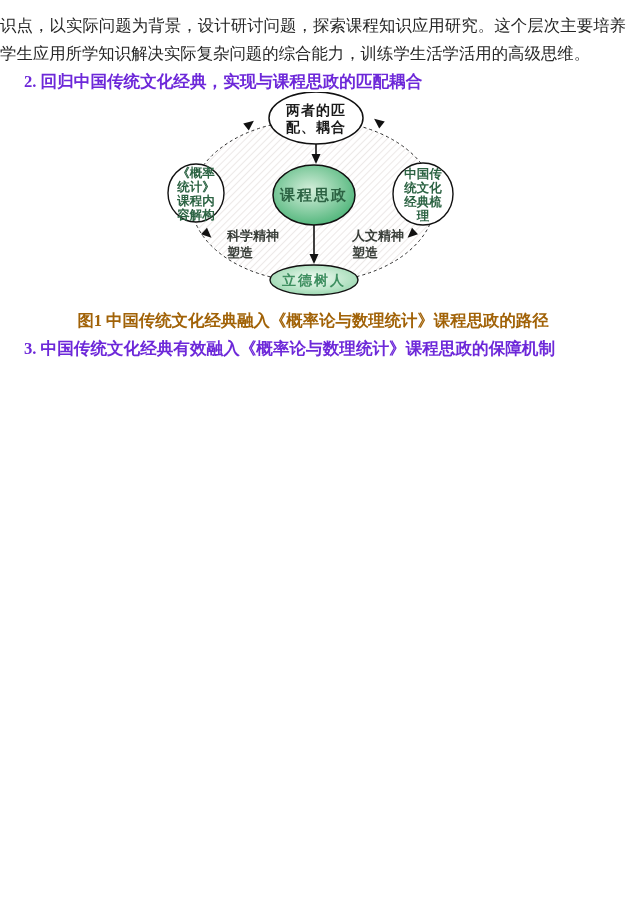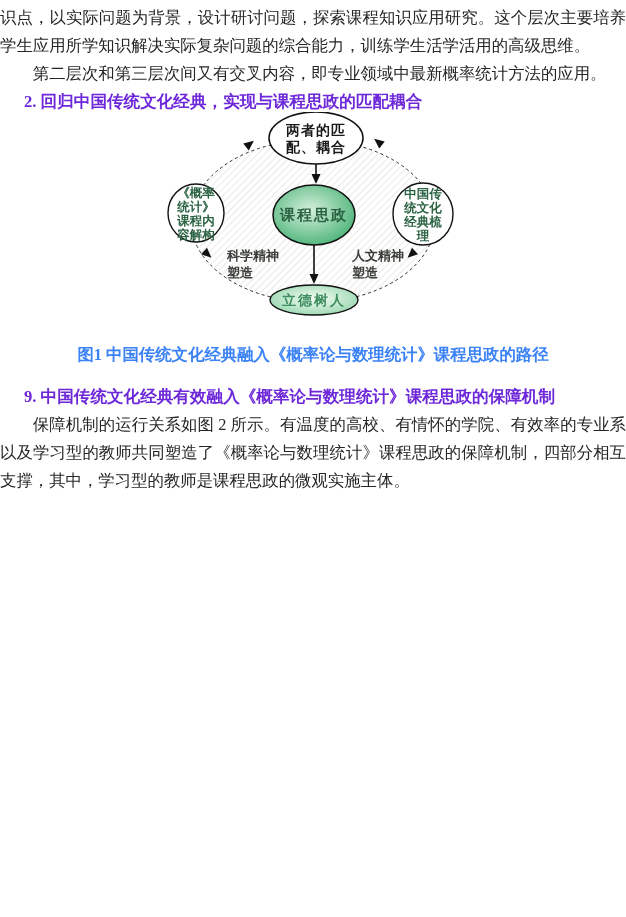--- a/index.html
+++ b/index.html
@@ -4,21 +4,21 @@
 <style>
   html, body { margin: 0; padding: 0; background: #ffffff; }
   .page {
     position: relative;
     width: 626px;
     height: 917px;
     margin: 0;
     background: #ffffff;
     overflow: hidden;
     box-sizing: border-box;
-    padding-top: 4px;
+    padding-top: 12px;
     font-family: "Liberation Serif", "DejaVu Serif", serif;
     color: #262626;
   }
   p.body {
     margin: 0;
     font-size: 16.4px;
     line-height: 28px;
     text-align: justify;
     text-justify: inter-character;
     text-indent: 2em;
@@ -33,36 +33,35 @@
     padding-left: 24px;
     color: #6d28d9;
   }
   .figure {
     height: 215px;
     margin: -4px 2px 0 0;
     position: relative;
   }
   .figure svg { display: block; }
   p.caption {
-    margin: 14px;
+    margin: 0;
     font-size: 16.4px;
     line-height: 28px;
     font-weight: bold;
     text-align: center;
-    color: #3b82f6;
+    color: #a16207;
   }
   .svg-label { font-family: "Liberation Serif", "DejaVu Serif", serif; }
 </style>
 </head>
 <body>
 
 <div class="page">
 
   <p class="body cont">识点，以实际问题为背景，设计研讨问题，探索课程知识应用研究。这个层次主要培养学生应用所学知识解决实际复杂问题的综合能力，训练学生活学活用的高级思维。</p>
-  <p class="body">第二层次和第三层次间又有交叉内容，即专业领域中最新概率统计方法的应用。</p>
   <p class="heading">2. 回归中国传统文化经典，实现与课程思政的匹配耦合</p>
 
   <div class="figure">
     <svg width="626" height="215" viewBox="0 418 626 215">
       <defs>
         <pattern id="hatch" patternUnits="userSpaceOnUse" width="5" height="5" patternTransform="rotate(45)">
           <line x1="2.5" y1="0" x2="2.5" y2="5" stroke="#ece9e8" stroke-width="1.1"></line>
         </pattern>
         <radialGradient id="gradCenter" cx="45%" cy="42%" r="68%">
           <stop offset="0%" stop-color="#d6efdc"></stop>
@@ -112,16 +111,15 @@
       <text class="svg-label" x="314" y="611" text-anchor="middle" font-size="14" font-weight="bold" letter-spacing="2" fill="#3e8f60">立德树人</text>
 
       <text class="svg-label" x="227" y="566" text-anchor="start" font-size="13" font-weight="bold" fill="#3a3f3a">科学精神</text>
       <text class="svg-label" x="227" y="583" text-anchor="start" font-size="13" font-weight="bold" fill="#3a3f3a">塑造</text>
       <text class="svg-label" x="352" y="566" text-anchor="start" font-size="13" font-weight="bold" fill="#3a3f3a">人文精神</text>
       <text class="svg-label" x="352" y="583" text-anchor="start" font-size="13" font-weight="bold" fill="#3a3f3a">塑造</text>
     </svg>
   </div>
 
   <p class="caption">图1 中国传统文化经典融入《概率论与数理统计》课程思政的路径</p>
-  <p class="heading">9. 中国传统文化经典有效融入《概率论与数理统计》课程思政的保障机制</p>
-  <p class="body">保障机制的运行关系如图 2 所示。有温度的高校、有情怀的学院、有效率的专业系以及学习型的教师共同塑造了《概率论与数理统计》课程思政的保障机制，四部分相互支撑，其中，学习型的教师是课程思政的微观实施主体。</p>
+  <p class="heading">3. 中国传统文化经典有效融入《概率论与数理统计》课程思政的保障机制</p>
 
 </div>
 
 </body></html>

